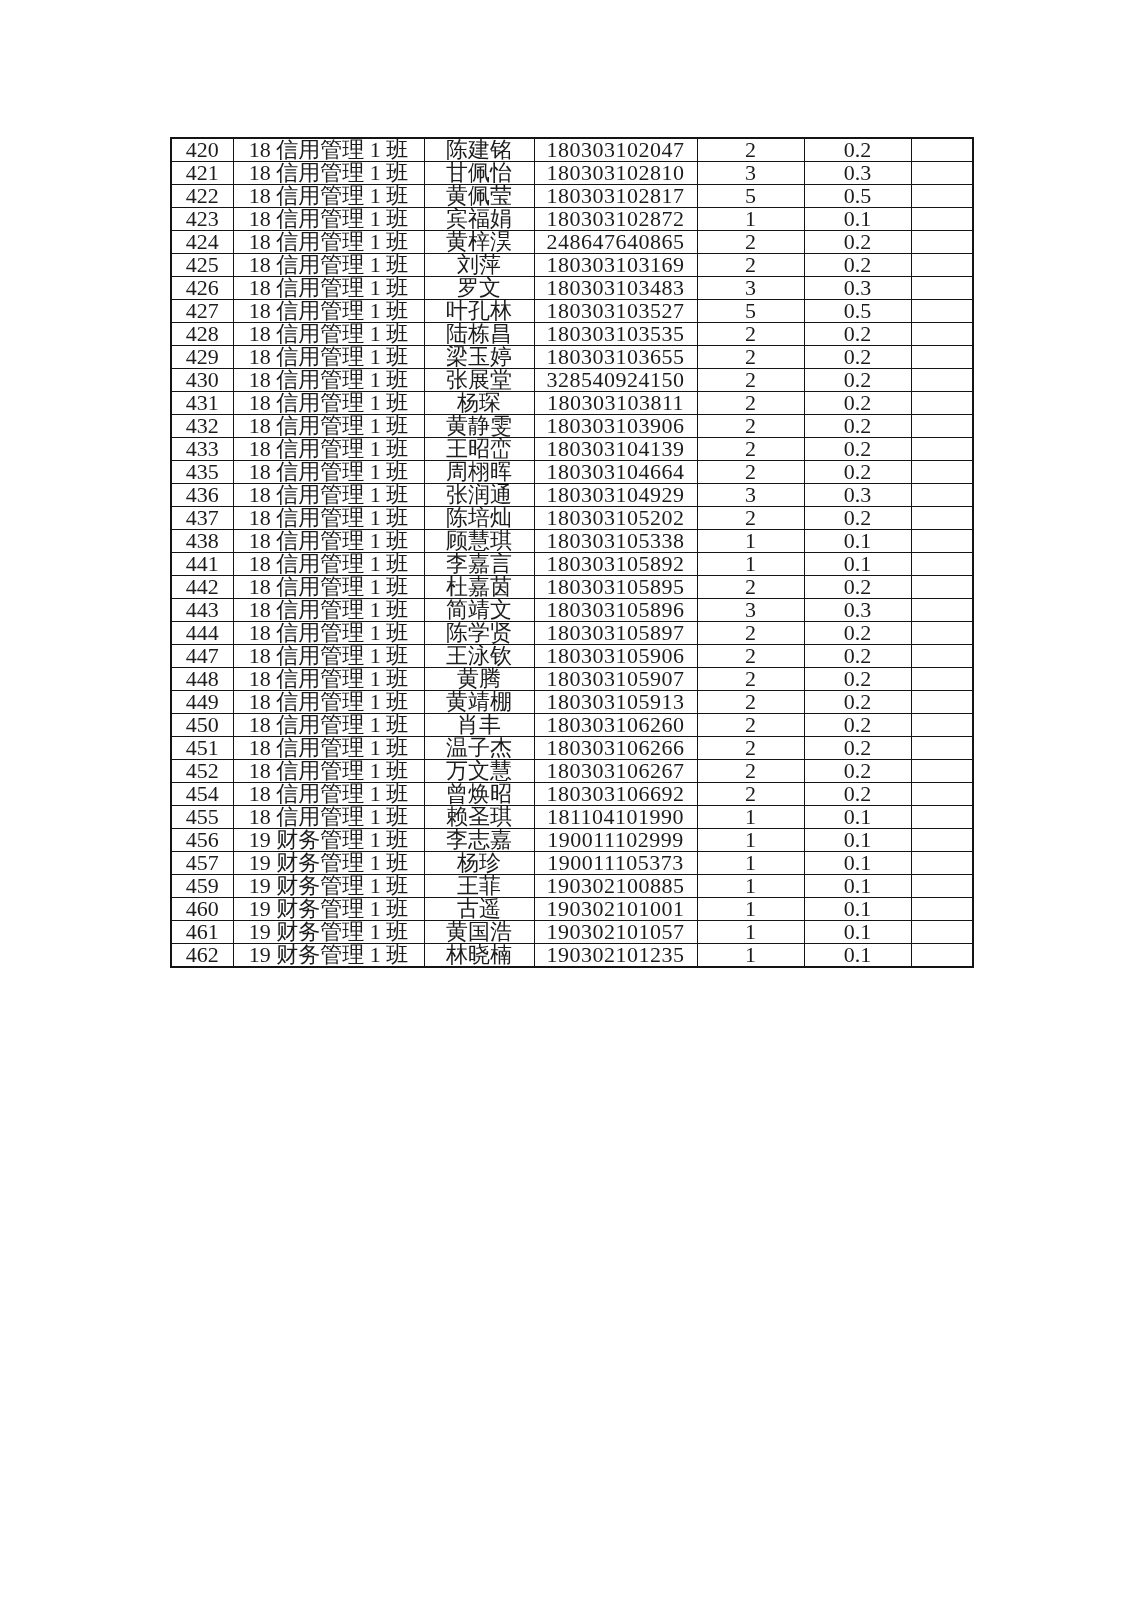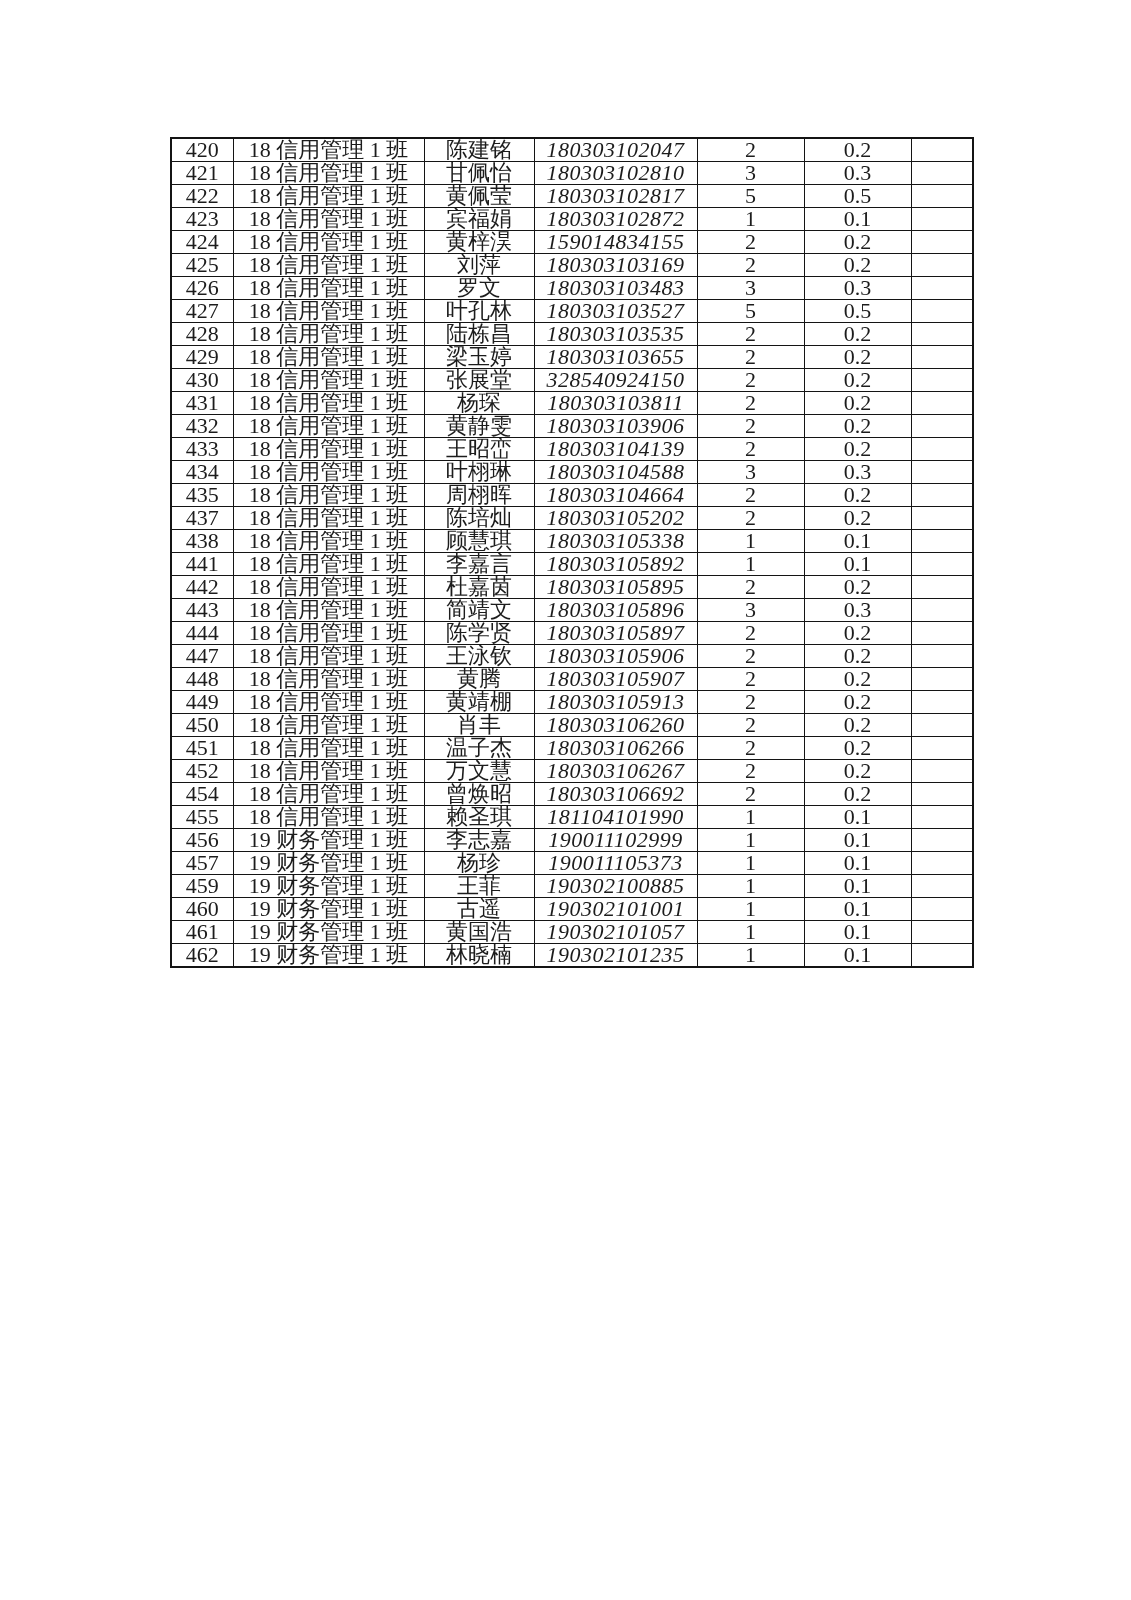--- a/index.html
+++ b/index.html
@@ -35,21 +35,20 @@
     text-align: center;
     vertical-align: middle;
     font-size: 22px;
     line-height: 1;
     color: #1c1c1c;
     white-space: nowrap;
     overflow: hidden;
   }
   td.c-id {
     letter-spacing: 0.5px;
-    font-style: italic;
   }
 </style>
 </head>
 <body>
 
 <div class="page">
   <table class="roster">
     <colgroup>
       <col style="width:62px">
       <col style="width:191px">
@@ -98,21 +97,21 @@
           <td class="c-id">180303102872</td>
           <td class="c-cnt">1</td>
           <td class="c-scr">0.1</td>
           <td class="c-emp"></td>
         </tr>
 
         <tr>
           <td class="c-num">424</td>
           <td class="c-cls">18 信用管理 1 班</td>
           <td class="c-nam">黄梓淏</td>
-          <td class="c-id">159014834155</td>
+          <td class="c-id">248647640865</td>
           <td class="c-cnt">2</td>
           <td class="c-scr">0.2</td>
           <td class="c-emp"></td>
         </tr>
 
         <tr>
           <td class="c-num">425</td>
           <td class="c-cls">18 信用管理 1 班</td>
           <td class="c-nam">刘萍</td>
           <td class="c-id">180303103169</td>
@@ -194,40 +193,40 @@
         <tr>
           <td class="c-num">433</td>
           <td class="c-cls">18 信用管理 1 班</td>
           <td class="c-nam">王昭峦</td>
           <td class="c-id">180303104139</td>
           <td class="c-cnt">2</td>
           <td class="c-scr">0.2</td>
           <td class="c-emp"></td>
         </tr>
 
-        <tr>
-          <td class="c-num">434</td>
-          <td class="c-cls">18 信用管理 1 班</td>
-          <td class="c-nam">叶栩琳</td>
-          <td class="c-id">180303104588</td>
+
+        <tr>
+          <td class="c-num">435</td>
+          <td class="c-cls">18 信用管理 1 班</td>
+          <td class="c-nam">周栩晖</td>
+          <td class="c-id">180303104664</td>
+          <td class="c-cnt">2</td>
+          <td class="c-scr">0.2</td>
+          <td class="c-emp"></td>
+        </tr>
+
+        <tr>
+          <td class="c-num">436</td>
+          <td class="c-cls">18 信用管理 1 班</td>
+          <td class="c-nam">张润通</td>
+          <td class="c-id">180303104929</td>
           <td class="c-cnt">3</td>
           <td class="c-scr">0.3</td>
           <td class="c-emp"></td>
         </tr>
-
-        <tr>
-          <td class="c-num">435</td>
-          <td class="c-cls">18 信用管理 1 班</td>
-          <td class="c-nam">周栩晖</td>
-          <td class="c-id">180303104664</td>
-          <td class="c-cnt">2</td>
-          <td class="c-scr">0.2</td>
-          <td class="c-emp"></td>
-        </tr>
-
 
         <tr>
           <td class="c-num">437</td>
           <td class="c-cls">18 信用管理 1 班</td>
           <td class="c-nam">陈培灿</td>
           <td class="c-id">180303105202</td>
           <td class="c-cnt">2</td>
           <td class="c-scr">0.2</td>
           <td class="c-emp"></td>
         </tr>

